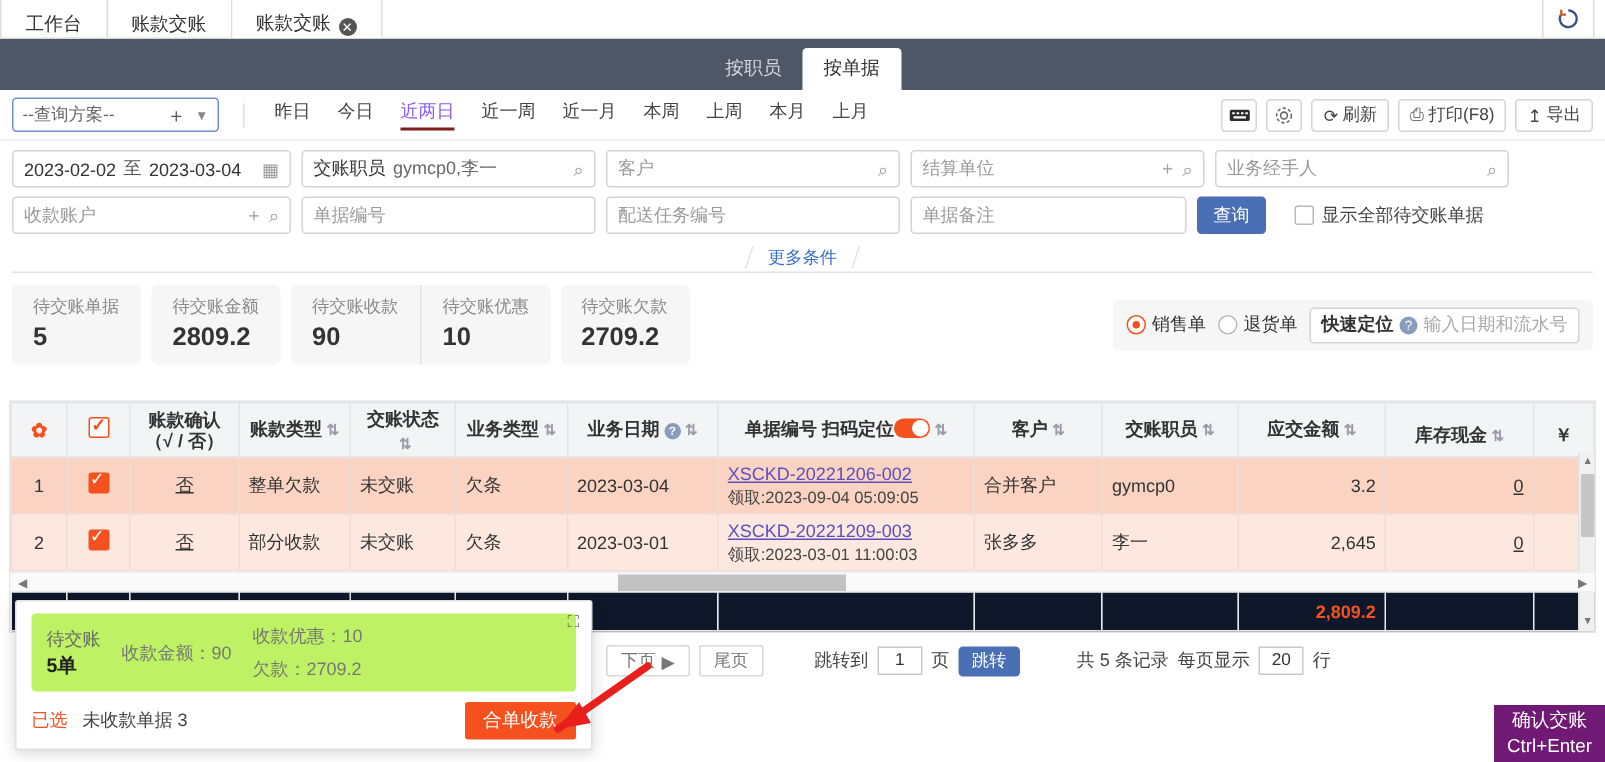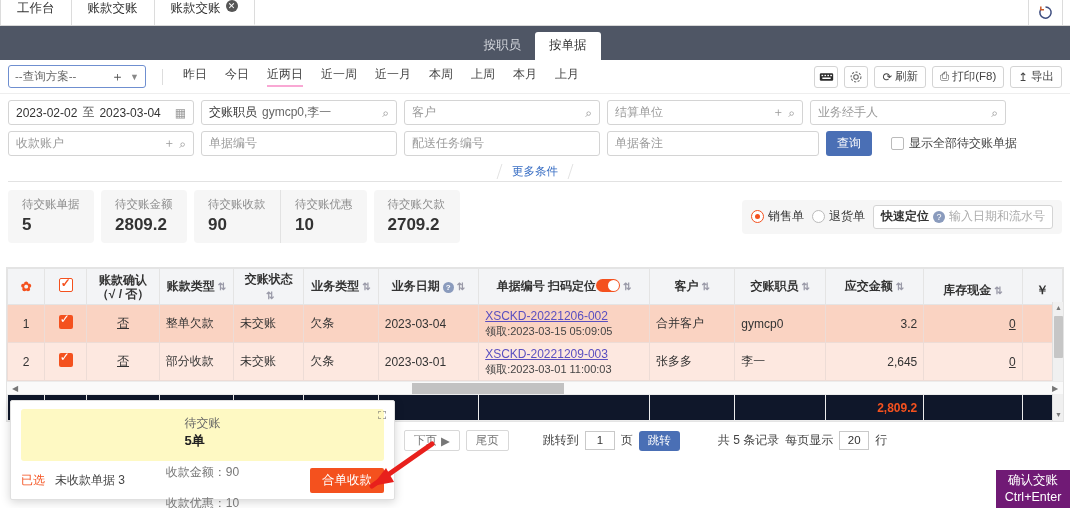--- a/index.html
+++ b/index.html
@@ -6,21 +6,21 @@
   body {
     width:1070px; height:508px; overflow:hidden;
     font-family:"Liberation Sans", sans-serif;
     font-size:12px; color:#333; background:#fff;
     position:relative;
   }
 
   
   .tabstrip { height:26px; background:#fff; display:flex; align-items:stretch;
               border-bottom:1px solid #d8d8d8; position:relative; }
-  .tabstrip .tab { display:flex; align-items:flex-start; gap:5px;
+  .tabstrip .tab { display:flex; align-items:flex-end; gap:5px;
               padding:0 16px; font-size:12.5px; color:#333;
               border-right:1px solid #dcdcdc; cursor:pointer; }
   .tabstrip .tab.first { border-left:1px solid #dcdcdc; }
   .tabstrip .tab.active { background:#fff; font-weight:normal; border-bottom:1px solid #fff; }
   .tab-close { width:12px; height:12px; border-radius:50%; background:#555;
                color:#fff; font-size:9px; line-height:12px; text-align:center; }
   .tabstrip .spacer { flex:1; }
   .tabstrip .icobtn { width:34px; display:flex; align-items:center; justify-content:center;
                       border-left:1px solid #dcdcdc; color:#4a5a8a; cursor:pointer; }
 
@@ -36,41 +36,41 @@
              background:#fff; border-bottom:1px solid #eee; }
   .scheme { width:138px; height:23px; border:1px solid #6f8fd0; border-radius:3px;
             display:flex; align-items:center; padding:0 6px; font-size:11.5px; color:#666;
             cursor:pointer; }
   .scheme .lbl { flex:1; }
   .scheme .plus { color:#555; padding:0 6px; font-size:13px; }
   .scheme .cv  { color:#888; font-size:9px; }
   .divider { width:1px; height:16px; background:#ddd; margin:0 10px; }
   .quick { display:flex; gap:18px; padding-left:4px; }
   .quick span { font-size:12px; color:#444; cursor:pointer; padding-bottom:2px; }
-  .quick span.sel { color:#404040; border-bottom:2px solid #f9a8d4; }
+  .quick span.sel { color:#8b5cf6; border-bottom:2px solid #7f1d1d; }
   .toolbar .grow { flex:1; }
   .tbtn { height:22px; border:1px solid #d4d4d4; border-radius:3px; background:#fff;
           display:flex; align-items:center; gap:3px; padding:0 7px; font-size:11.5px;
           color:#444; cursor:pointer; }
   .tbtn.sq { width:24px; justify-content:center; padding:0; }
 
   
   .filters { padding:6px 8px 0; background:#fff; }
   .frow { display:flex; gap:7px; margin-bottom:6px; align-items:center; }
   .fld { height:25px; border:1px solid #d4d4d4; border-radius:3px; display:flex;
          align-items:center; padding:0 7px; font-size:12px; background:#fff; }
   .fld .ph { color:#9a9a9a; }
   .fld .lab { color:#333; }
   .fld .val { color:#666; margin-left:5px; }
   .fld .grow { flex:1; }
   .fld .ico { color:#9a9a9a; font-size:12px; margin-left:4px; }
   .w-date { width:186px; } .w-staff { width:196px; } .w-cust { width:196px; }
   .w-settle { width:196px; } .w-biz { width:196px; }
   .w-acct { width:186px; } .w-billno { width:196px; } .w-task { width:196px; }
-  .w-remark { width:212px; }
+  .w-remark { width:184px; }
   .qbtn { width:46px; height:25px; background:#4a6fb5; color:#fff; border-radius:3px;
           display:flex; align-items:center; justify-content:center; font-size:12px; cursor:pointer; }
   .chkwrap { display:flex; align-items:center; gap:5px; margin-left:12px; font-size:12px; color:#444; }
   .chkbox { width:13px; height:13px; border:1px solid #bbb; border-radius:2px; background:#fff; }
   .morebar { height:20px; display:flex; align-items:center; justify-content:center;
              border-bottom:1px solid #e2e2e2; position:relative; }
   .more { font-size:11.5px; color:#3a6fc4; text-decoration:underline; cursor:pointer;
           background:#fff; padding:0 12px; position:relative;
           border-left:1px solid #e2e2e2; border-right:1px solid #e2e2e2;
           transform:skewX(-18deg); }
@@ -146,22 +146,22 @@
   .pinput { width:30px; height:19px; border:1px solid #c9c9c9; text-align:center; font-size:11.5px;
             color:#333; line-height:17px; }
   .jump { background:#4a6fb5; color:#fff; border:none; border-radius:3px; padding:0 9px; height:20px;
           display:flex; align-items:center; font-size:11.5px; cursor:pointer; }
   .pager .grow { flex:1; }
 
   
   .popup { position:absolute; left:10px; top:400px; width:385px; height:100px; background:#fff;
            border:1px solid #e0e0e0; box-shadow:0 2px 10px rgba(0,0,0,.17); border-radius:2px;
            padding:8px 10px; }
-  .popup .box { background:#fef9c3; border-radius:3px; padding:6px 10px; display:flex;
-                align-items:center; gap:14px; height:52px;flex-direction:column; }
+  .popup .box { background:#bef264; border-radius:3px; padding:6px 10px; display:flex;
+                align-items:center; gap:14px; height:52px; }
   .popup .big .t { font-size:12px; color:#666; }
   .popup .big .v { font-size:13px; font-weight:bold; color:#222; }
   .popup .kv { font-size:12px; color:#777; }
   .popup .foot { display:flex; align-items:center; gap:10px; margin-top:7px; font-size:12px; }
   .popup .foot .or { color:#f4511e; }
   .popup .foot .gr { color:#444; }
   .mergebtn { background:#f4511e; color:#fff; border-radius:2px; padding:4px 12px; font-size:12.5px;
               cursor:pointer; margin-left:auto; }
   .expand { position:absolute; right:8px; top:8px; color:#666; font-size:11px; cursor:pointer; }
 
@@ -400,21 +400,21 @@
       <tr class="r1">
         <td class="center">1</td>
         <td class="center"><span class="rchk"></span></td>
         <td class="center"><span class="den">否</span></td>
         <td>整单欠款</td>
         <td>未交账</td>
         <td>欠条</td>
         <td>2023-03-04</td>
         <td>
           <div class="lnk">XSCKD-20221206-002</div>
-          <div class="sub">领取:2023-03-15 05:09:05</div>
+          <div class="sub">领取:2023-09-04 05:09:05</div>
         </td>
         <td>合并客户</td>
         <td>gymcp0</td>
         <td class="right">3.2</td>
         <td class="right"><span class="den">0</span></td>
         <td></td>
       </tr>
       <tr class="r2">
         <td class="center">2</td>
         <td class="center"><span class="rchk"></span></td>

